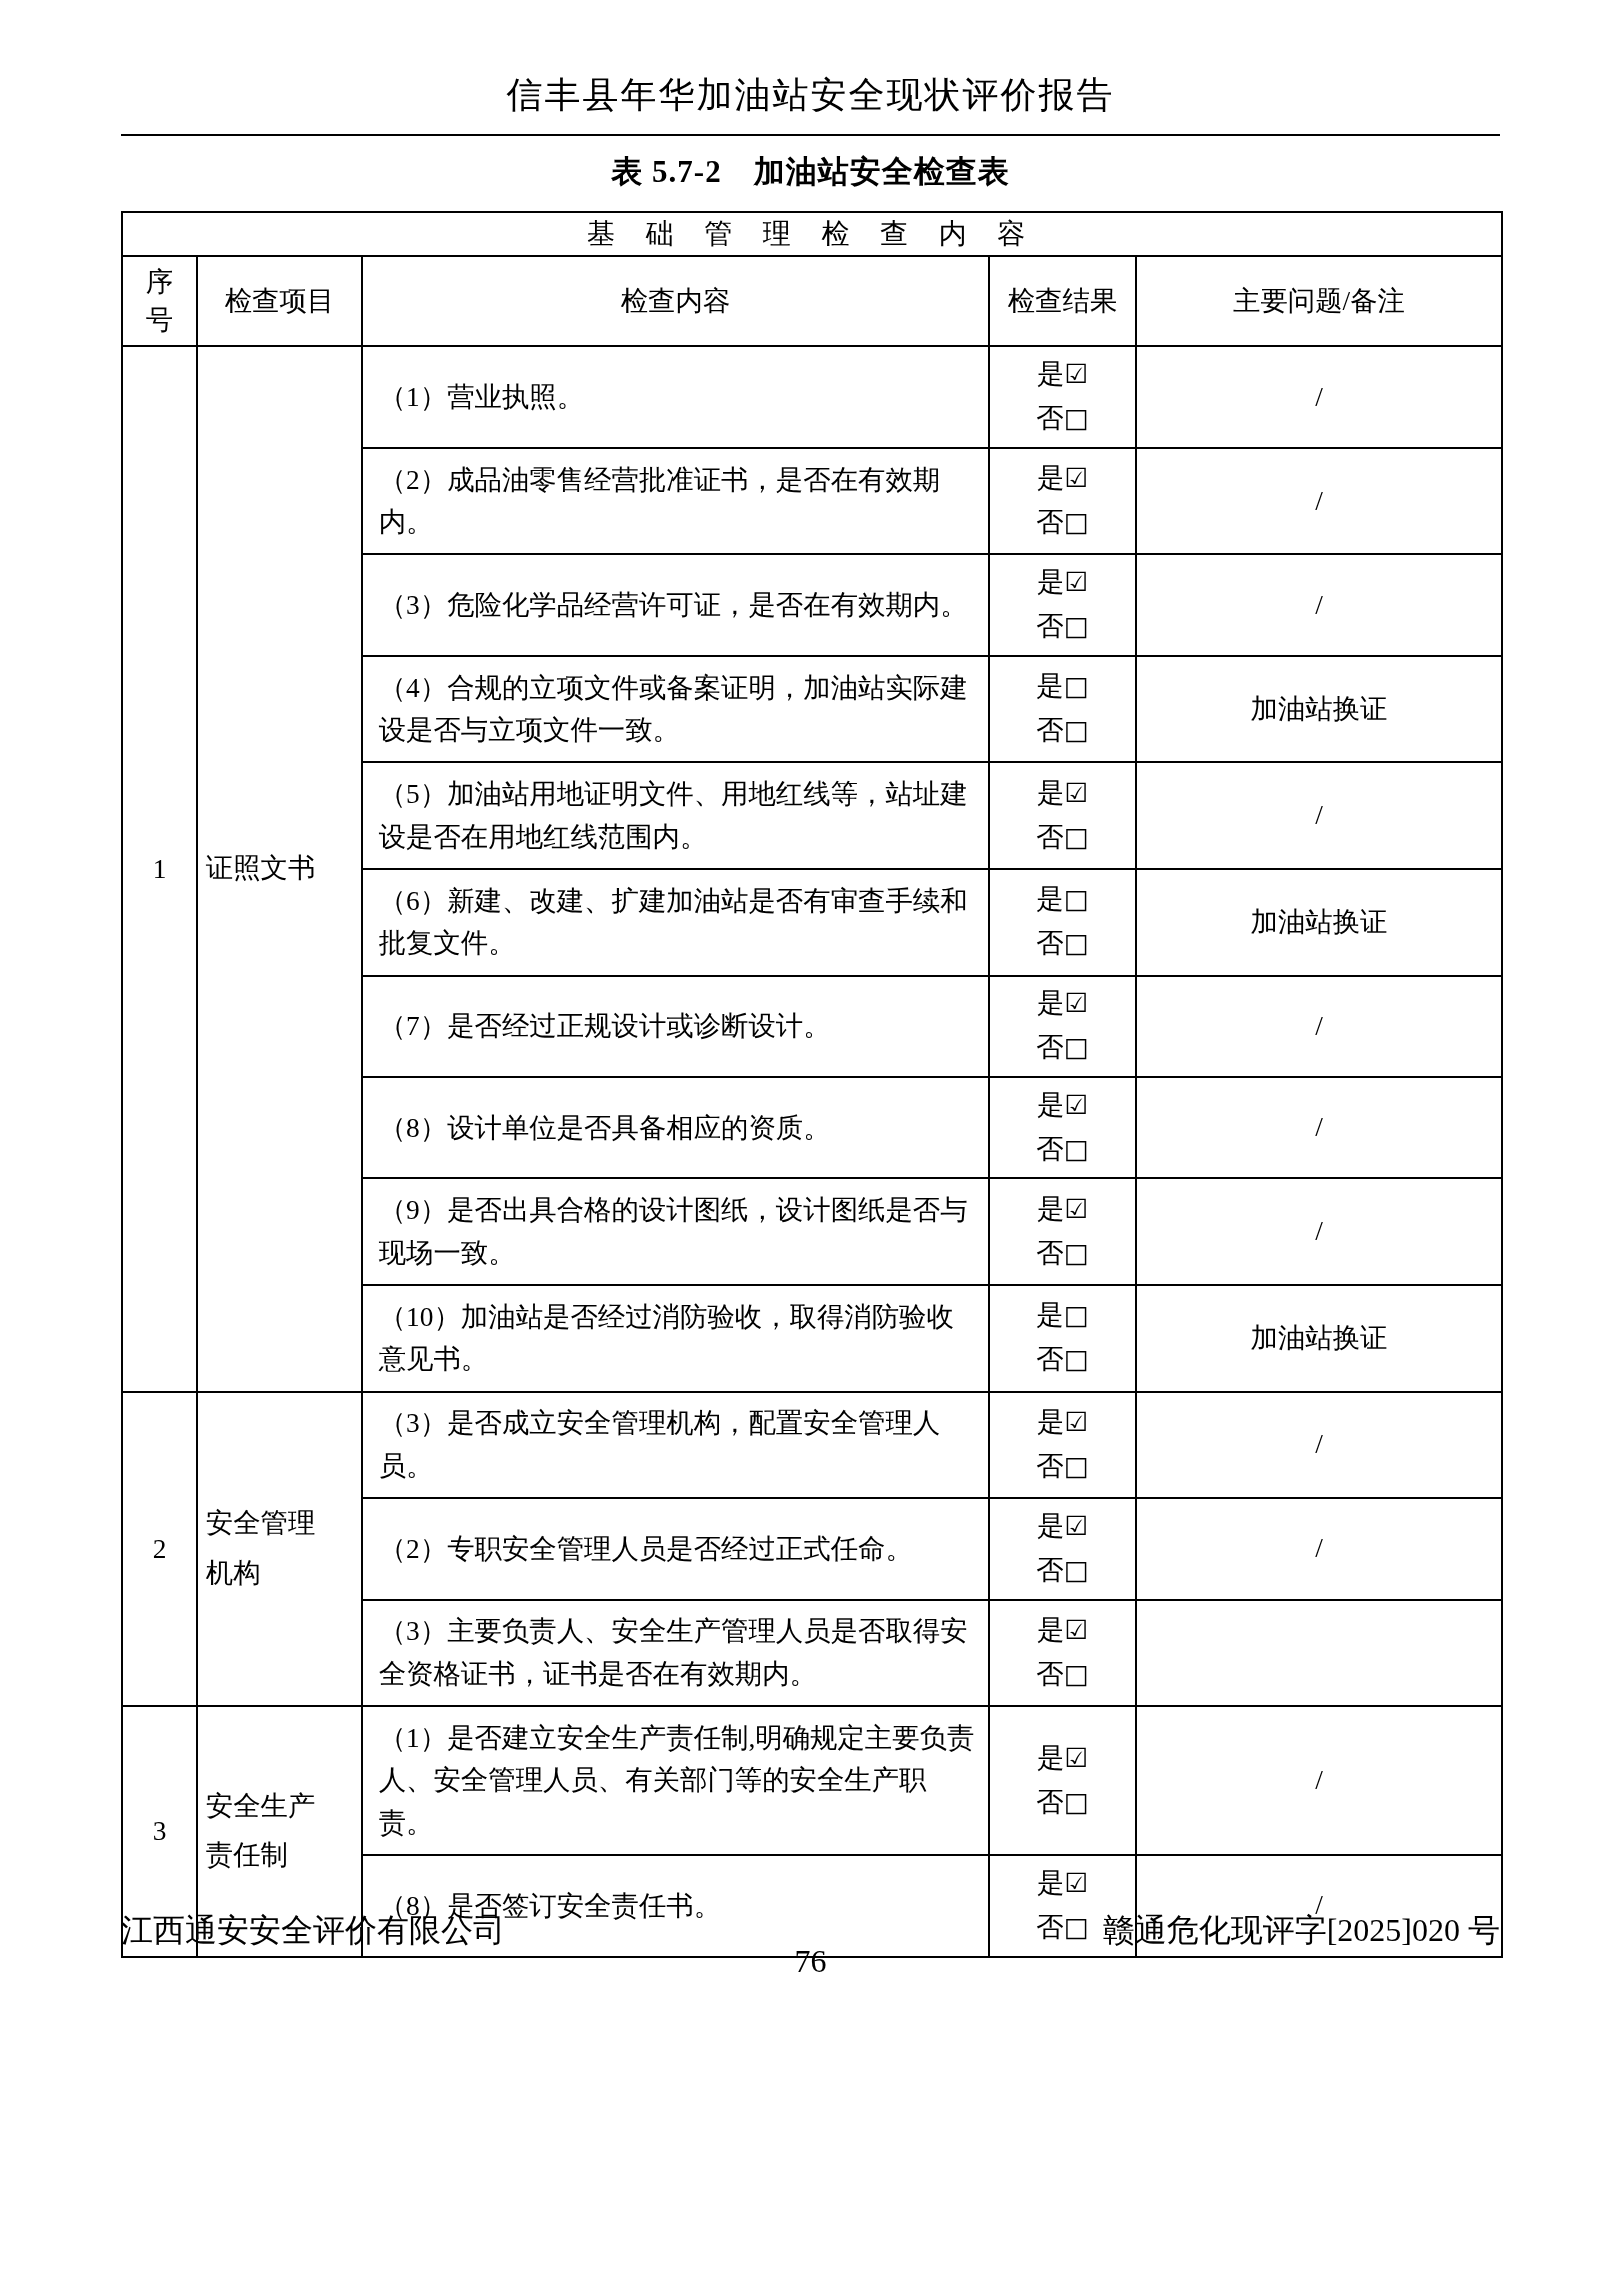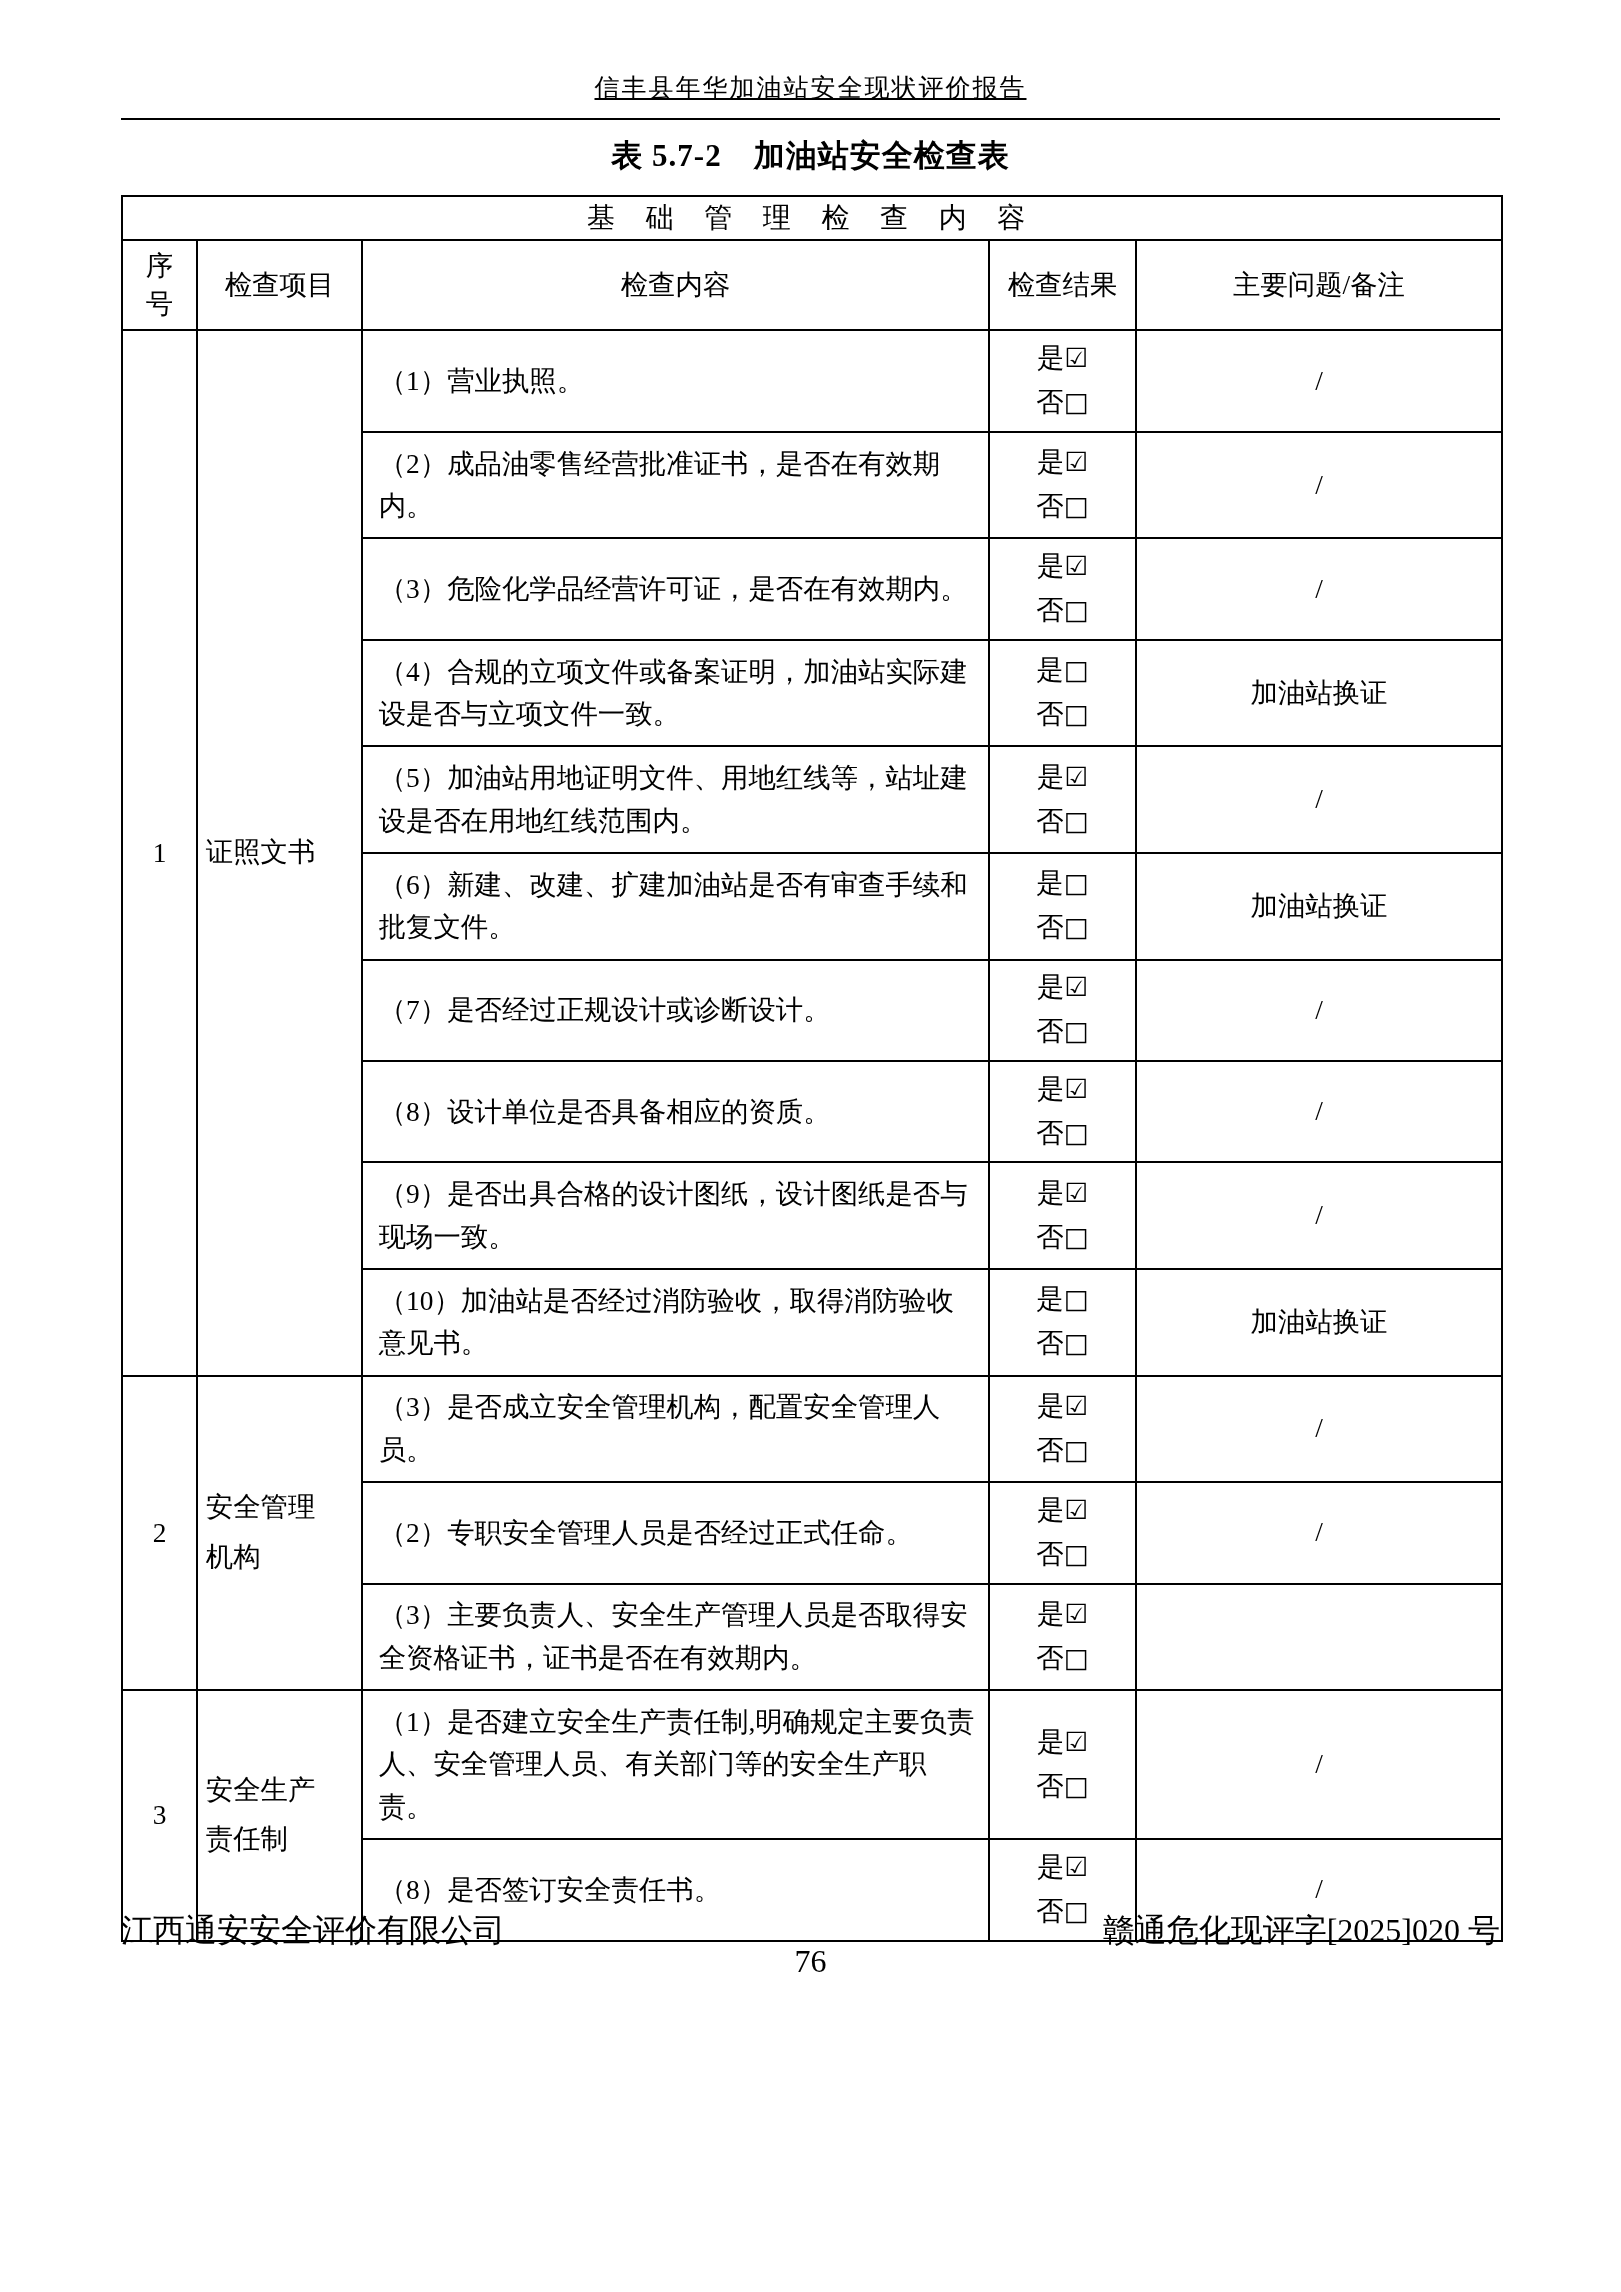--- a/index.html
+++ b/index.html
@@ -19,21 +19,21 @@
     height: 2293px;
     padding: 0 121px;
     box-sizing: border-box;
   }
   .page-header {
     padding-top: 71px;
     padding-bottom: 13.7px;
     border-bottom: 2.9px solid #000;
     text-align: center;
   }
-  .page-header-title { font-size: 25px; letter-spacing: 2px; text-decoration: underline; }
+  .page-header-title { font-size: 36px; letter-spacing: 2px; }
   .intro { margin-top: 45px; font-size: 32px; letter-spacing: 2px; }
   .table-title {
     margin-top: 15.7px;
     font-size: 31px;
     font-weight: bold;
     text-align: center;
     letter-spacing: 1px;
   }
   table.check-table {
     margin-top: 17.6px;

